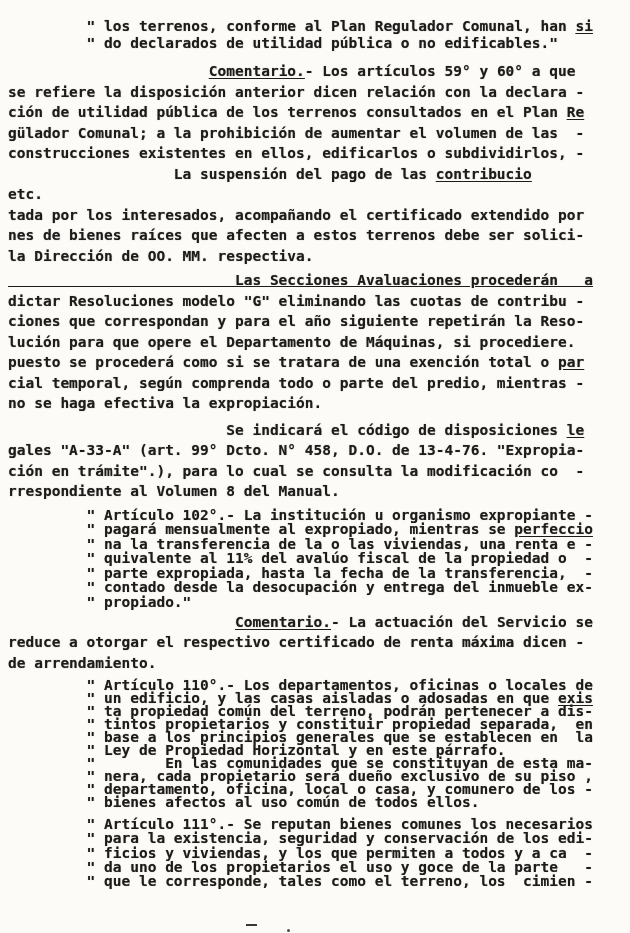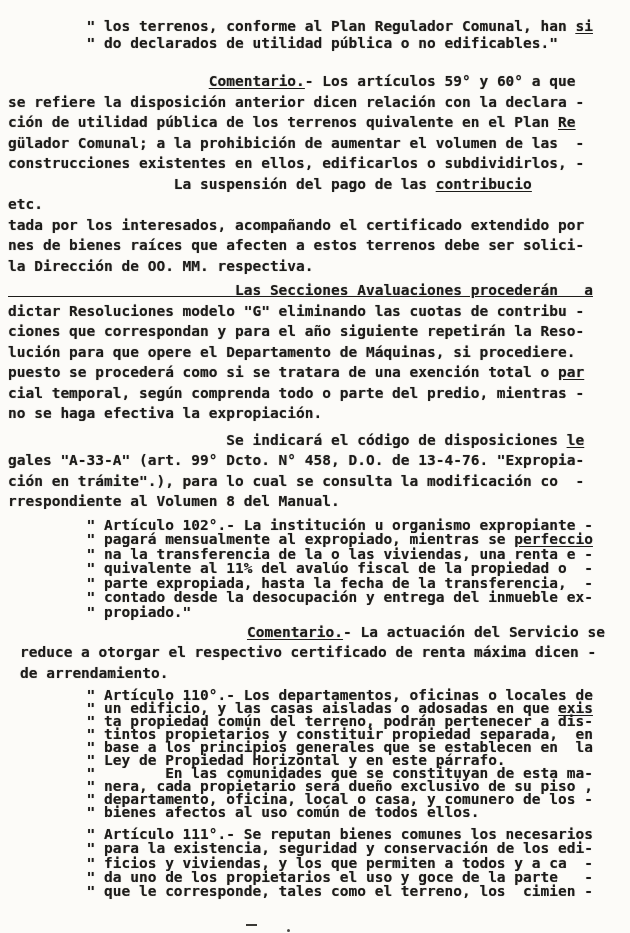--- a/index.html
+++ b/index.html
@@ -11,24 +11,24 @@
     text-shadow:0 0 1px rgba(45,42,38,0.55);
     box-sizing:border-box;
   }
   .doc{position:absolute;left:8px;top:18px;width:616px;}
   .line{white-space:pre;}
   .u{text-decoration:underline;text-underline-offset:2px;}
   
   .s1 .line{line-height:17px;}
   .s2 .line{line-height:20.5px;}
   .s3 .line{line-height:14.6px;}
-  .s4 .line{line-height:20.5px;margin-left:12px;}
+  .s4 .line{line-height:20.5px;}
   .s5 .line{line-height:13px;}
   .s6 .line{line-height:14.3px;}
-  .s2{margin-top:19px;}
+  .s2{margin-top:9px;}
   .s3{margin-top:6px;}
   .s4{margin-top:2px;}
   .s5{margin-top:6px;}
   .s6{margin-top:8px;}
   .mt4{margin-top:4px;text-decoration:underline;}
   .mt5{margin-top:5px;}
   .mt6{margin-top:6px;}
   
   .s3 .line,.s5 .line,.s6 .line{text-shadow:0 0 0.8px rgba(45,42,38,0.5);}
   .artifact-dash{position:absolute;left:246px;top:924px;width:11px;height:2px;background:#3a3835;}
@@ -41,21 +41,21 @@
   <div class="doc">
 
     <div class="sec s1">
       <div class="line"><span>         " los terrenos, conforme al Plan Regulador Comunal, han </span><span class="u">si</span><span></span></div>
       <div class="line"><span>         " do declarados de utilidad pública o no edificables."</span><span class="u"></span><span></span></div>
     </div>
 
     <div class="sec s2">
       <div class="line"><span>                       </span><span class="u">Comentario.</span><span>- Los artículos 59° y 60° a que</span></div>
       <div class="line"><span>se refiere la disposición anterior dicen relación con la declara -</span><span class="u"></span><span></span></div>
-      <div class="line"><span>ción de utilidad pública de los terrenos quivalente en el Plan </span><span class="u">Re</span><span></span></div>
+      <div class="line"><span>ción de utilidad pública de los terrenos consultados en el Plan </span><span class="u">Re</span><span></span></div>
       <div class="line"><span>gülador Comunal; a la prohibición de aumentar el volumen de las  -</span><span class="u"></span><span></span></div>
       <div class="line"><span>construcciones existentes en ellos, edificarlos o subdividirlos, -</span><span class="u"></span><span></span></div>
       <div class="line"><span>                   La suspensión del pago de las </span><span class="u">contribucio</span><span></span></div>
       <div class="line"><span>etc.</span><span class="u"></span><span></span></div>
       <div class="line"><span>tada por los interesados, acompañando el certificado extendido por</span><span class="u"></span><span></span></div>
       <div class="line"><span>nes de bienes raíces que afecten a estos terrenos debe ser solici-</span><span class="u"></span><span></span></div>
       <div class="line"><span>la Dirección de OO. MM. respectiva.</span><span class="u"></span><span></span></div>
       <div class="line mt4"><span>                          Las Secciones Avaluaciones procederán   a</span><span class="u"></span><span></span></div>
       <div class="line"><span>dictar Resoluciones modelo "G" eliminando las cuotas de contribu -</span><span class="u"></span><span></span></div>
       <div class="line"><span>ciones que correspondan y para el año siguiente repetirán la Reso-</span><span class="u"></span><span></span></div>

